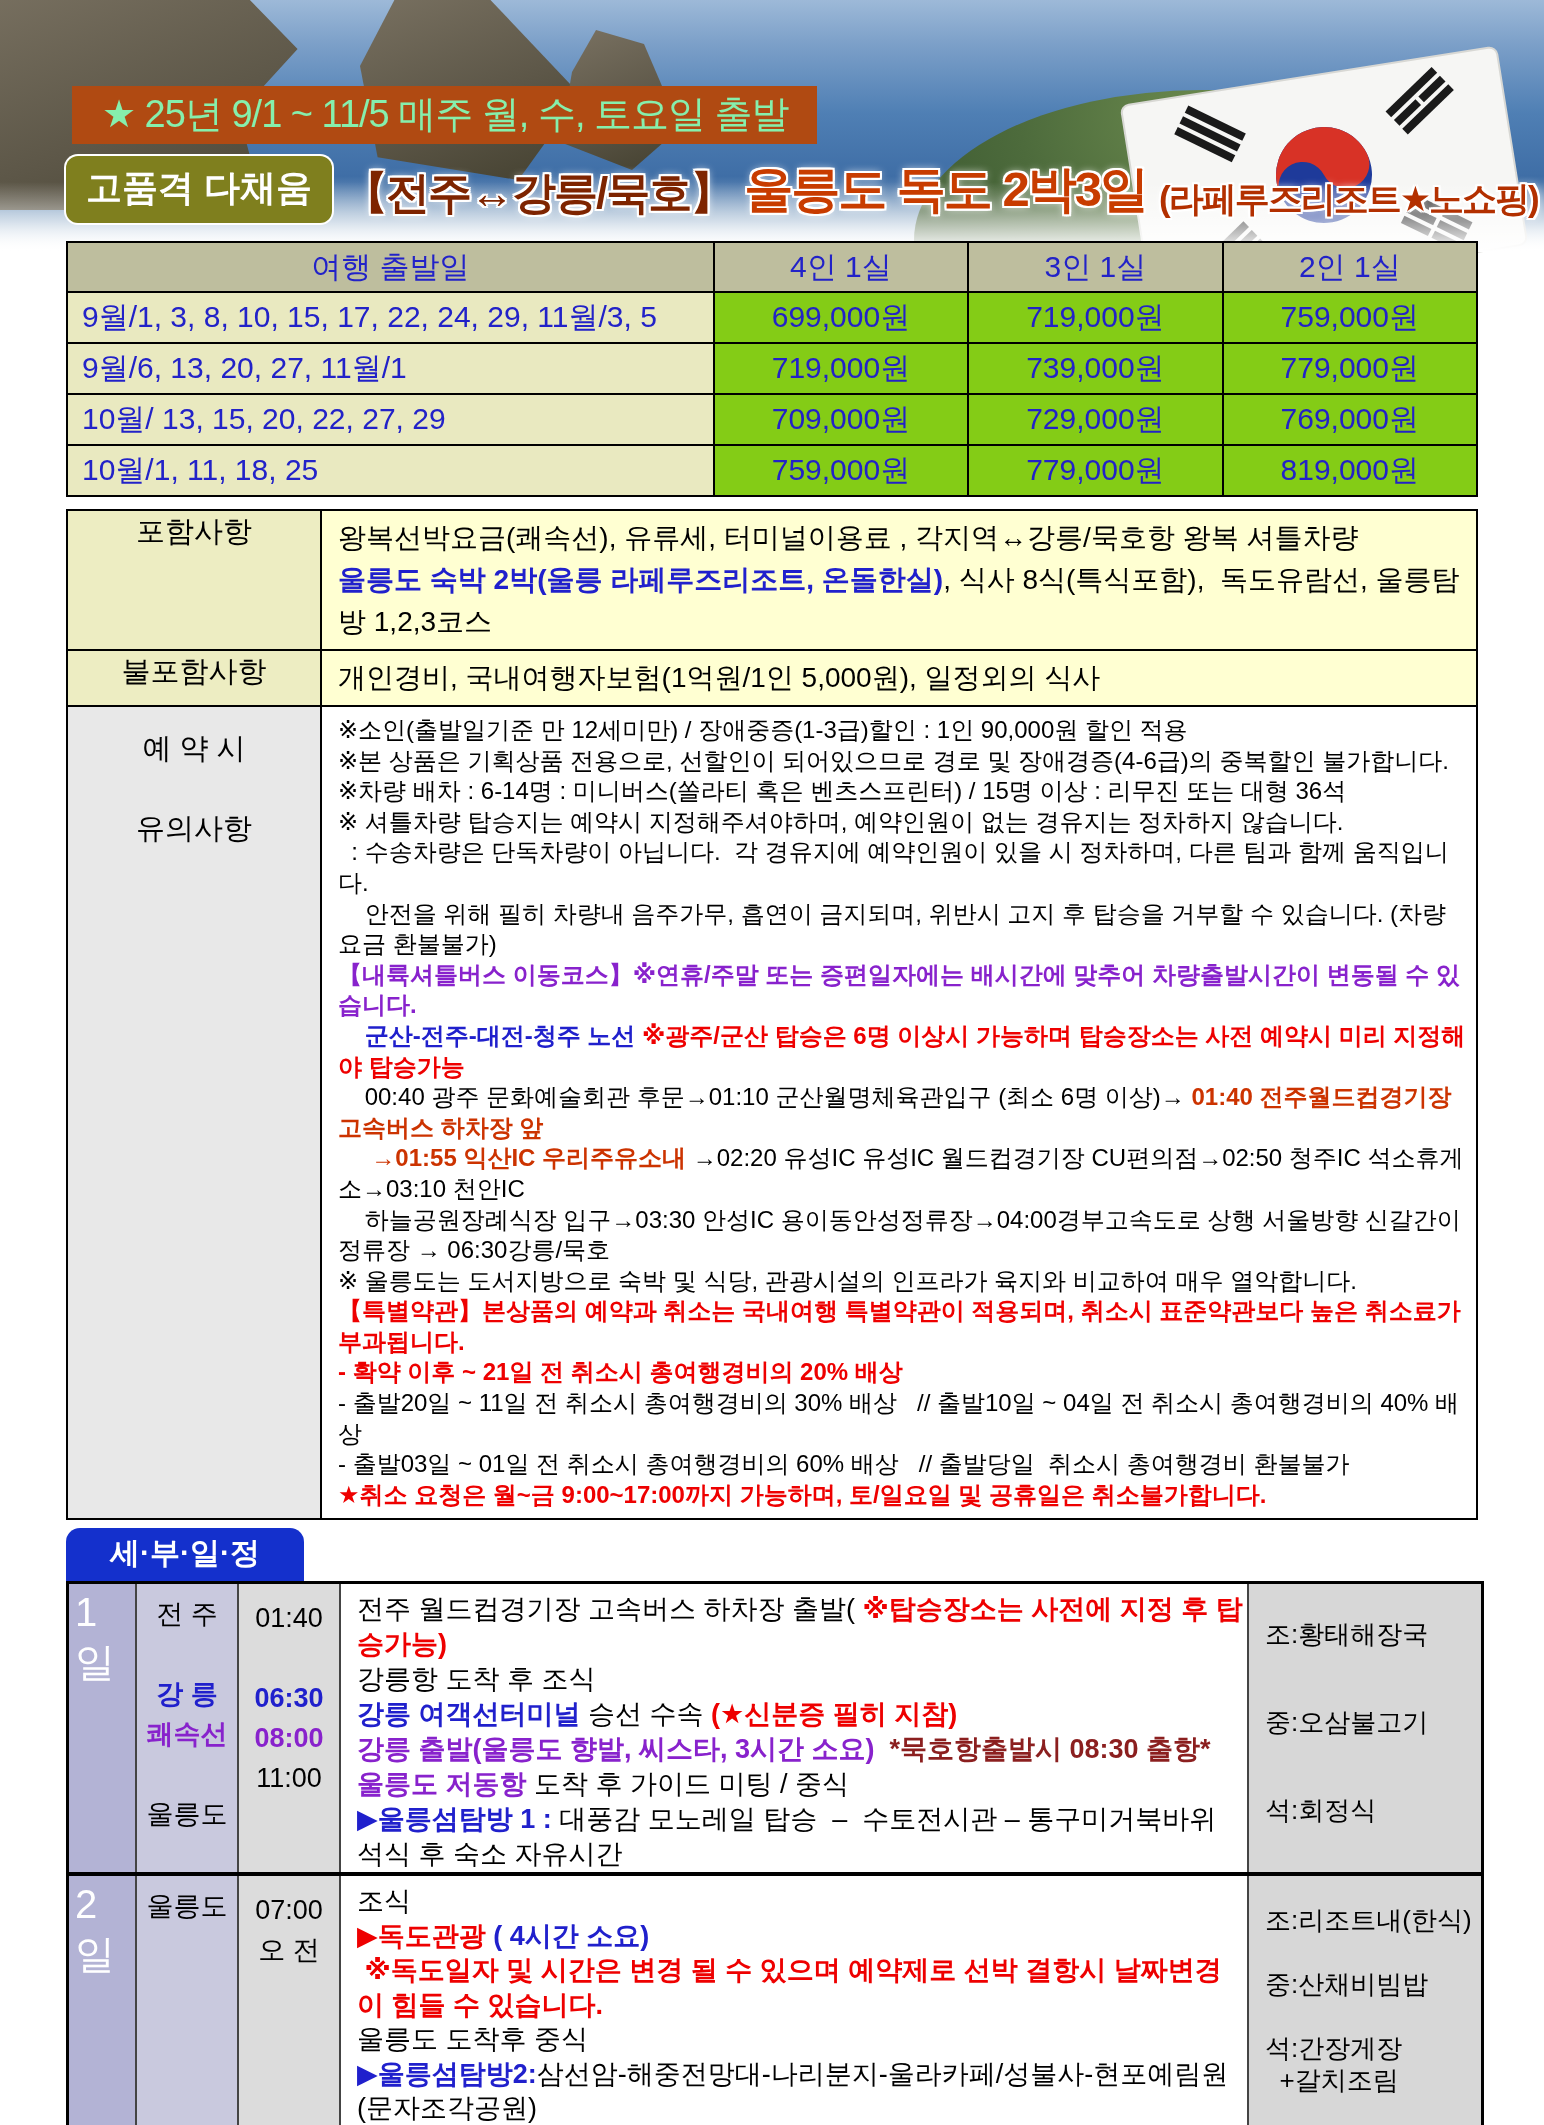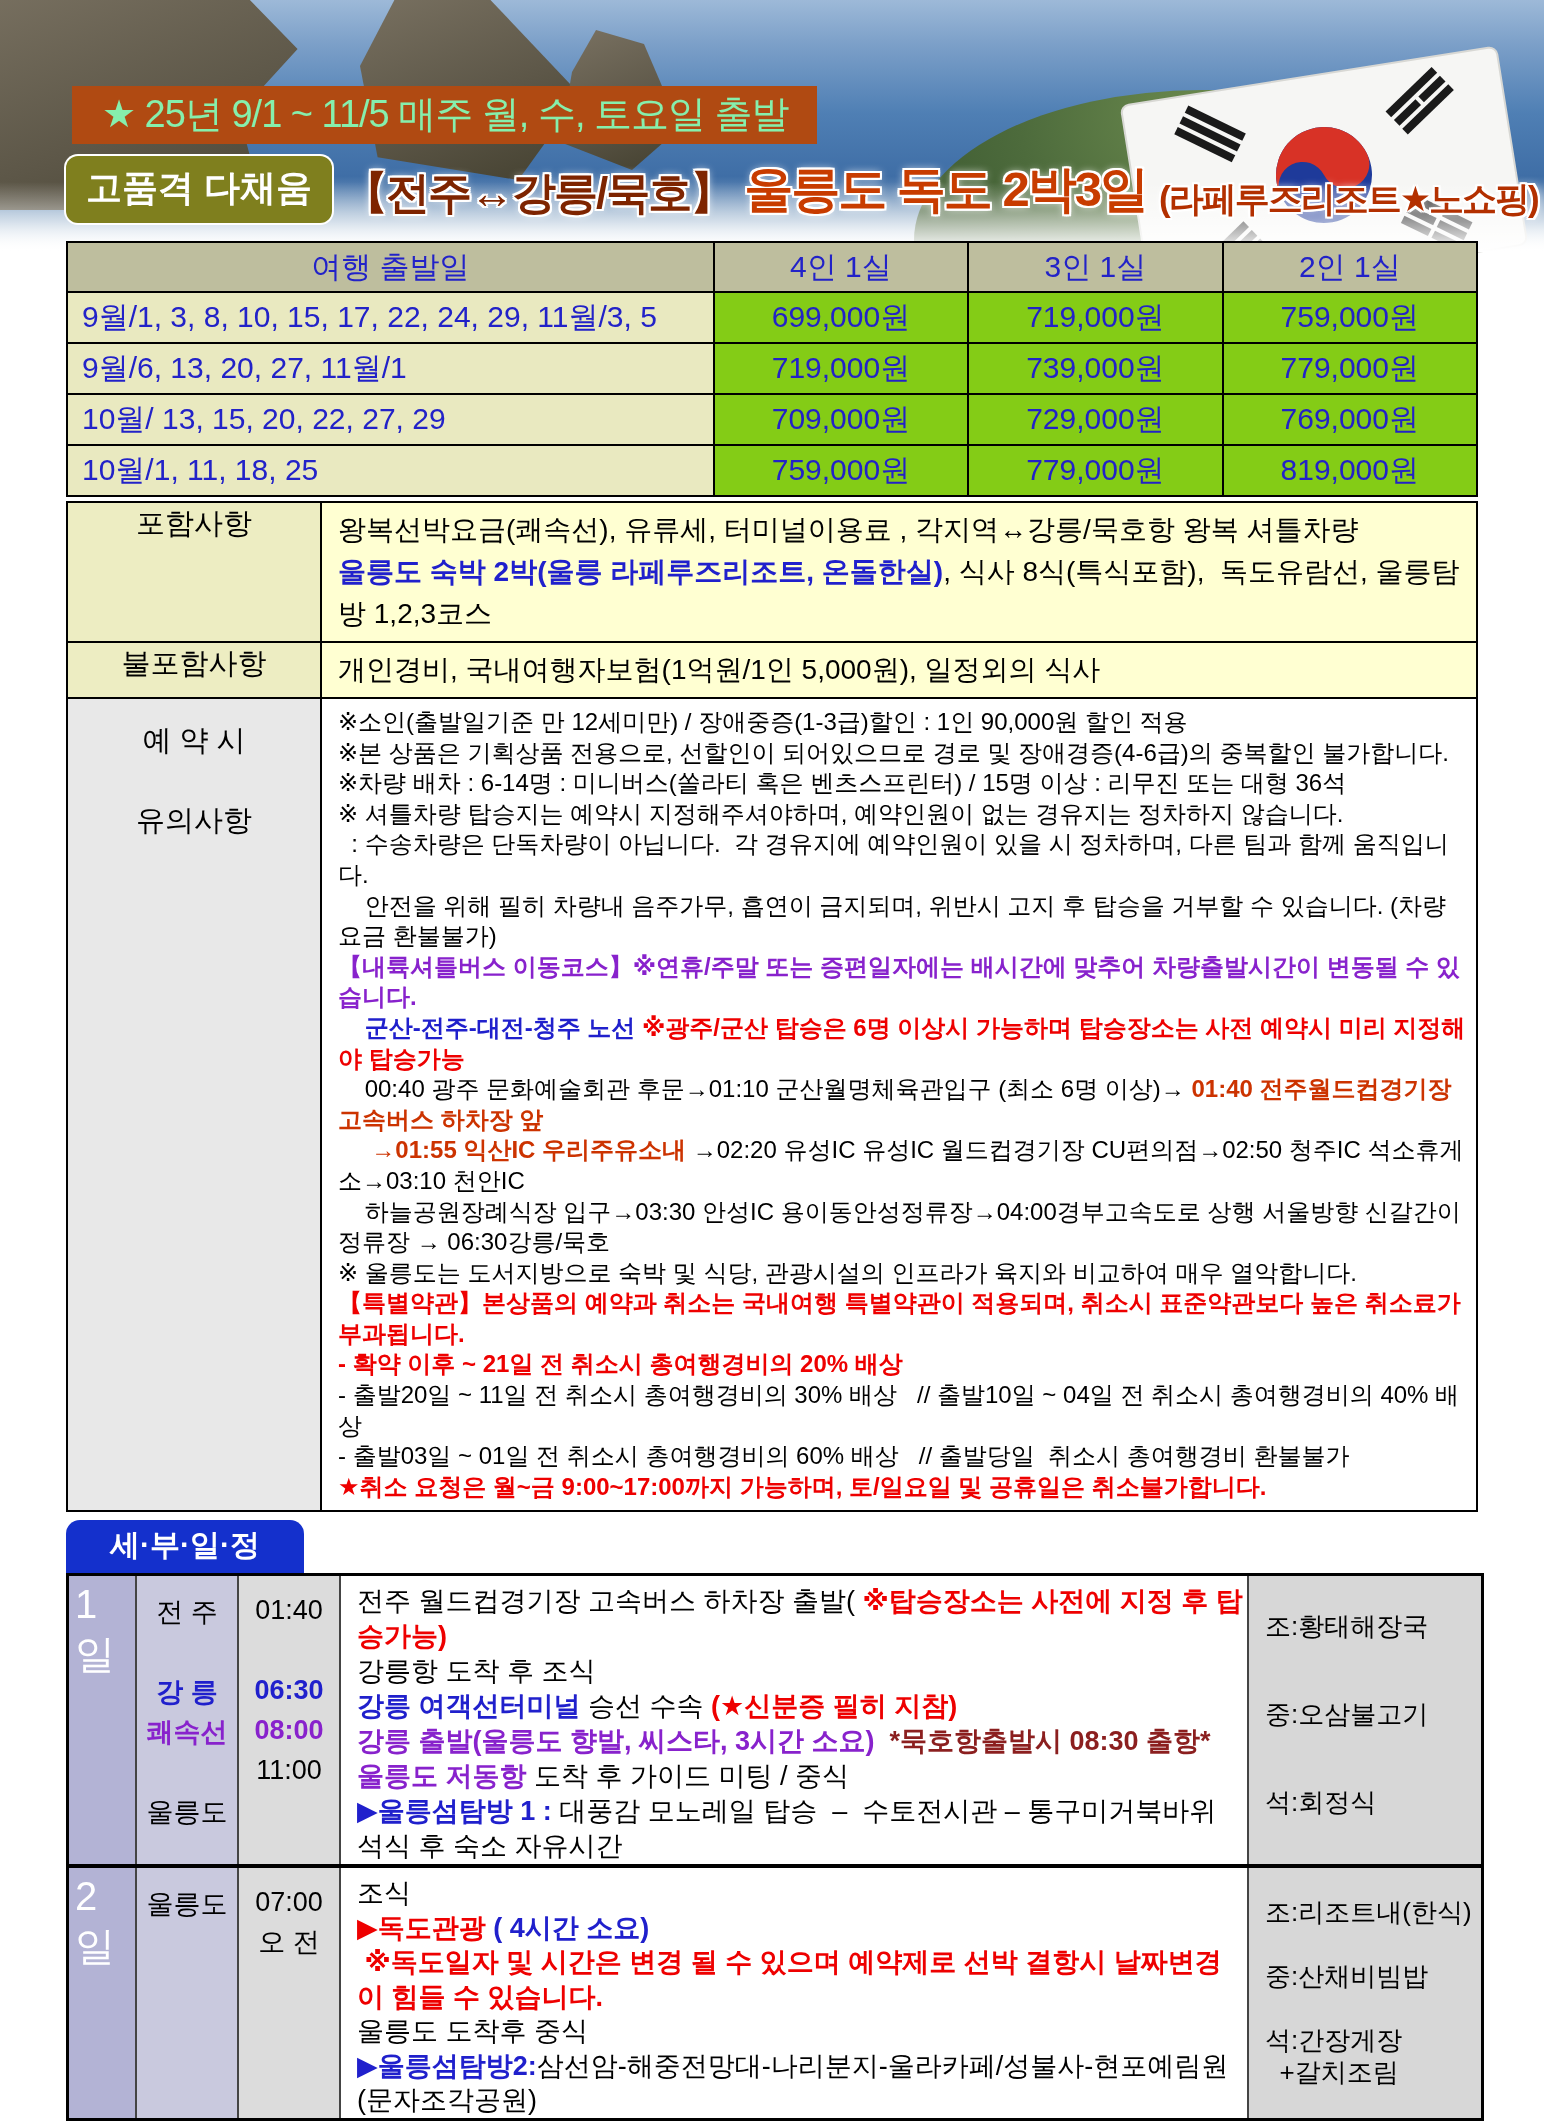--- a/index.html
+++ b/index.html
@@ -34,42 +34,42 @@
   
   table.price{border-collapse:collapse;width:1412px;margin-top:18px;background:#fffcd8;}
   table.price th,table.price td{border:2px solid #000;color:#2222c8;}
   table.price th{background:#bebe9e;font-size:30px;font-weight:normal;height:46px;}
   table.price td{font-size:30px;height:47px;margin-left:12px;}
   table.price td.dates{background:#e9e9c0;text-align:left;padding-left:14px;width:640px;}
   table.price td.price-cell{background:#84cc16;text-align:center;}
   table.price col.c-p{width:257px;}
 
   
-  table.info{border-collapse:collapse;width:1412px;margin-top:4px;}
+  table.info{border-collapse:collapse;width:1412px;margin-top:12px;}
   table.info td{border:2px solid #000;vertical-align:top;}
   td.info-label{width:250px;background:#ededc2;text-align:center;font-size:29px;vertical-align:middle;}
   td.info-body{background:#ffffd2;padding:6px 10px 6px 16px;font-size:28px;line-height:42px;}
   td.notes-label{background:#e8e8e8;vertical-align:middle;font-size:29px;text-align:center;line-height:80px;}
   td.notes-body{background:#ffffff;padding:8px 6px 8px 16px;font-size:24px;line-height:30.6px;}
   .ln{white-space:pre-wrap;}
   .sg-k{color:#000;}
   .sg-b{color:#2020cc;font-weight:bold;}
   .sg-r{color:#ee0000;font-weight:bold;}
   .sg-v{color:#8822cc;font-weight:bold;}
   .sg-o{color:#cc3300;font-weight:bold;}
   .sg-m{color:#8b1f1f;font-weight:bold;}
 
   
   .sched-tab{display:inline-block;margin-top:8px;background:#1430cc;color:#fff;font-size:30px;
     font-weight:bold;padding:5px 44px 7px 44px;border-radius:14px 14px 0 0;}
   .itin{width:1412px;border:3px solid #000;border-top:3px solid #000;}
   .day-row{display:flex;border-bottom:4px solid #000;}
   .day-row:last-child{border-bottom:none;}
   .c-day{width:66px;background:#b3b3d5;color:#fff;font-size:40px;padding:6px 0 0 6px;box-sizing:border-box;}
-  .c-loc{width:102px;background:#c9c9de;font-size:27px;text-align:center;border-left:2px solid #444;box-sizing:border-box;padding-top:16px;}
+  .c-loc{width:102px;background:#c9c9de;font-size:27px;text-align:center;border-left:2px solid #444;box-sizing:border-box;padding-top:10px;}
   .c-time{width:102px;background:#dcdcdc;font-size:27px;text-align:center;border-left:2px solid #444;box-sizing:border-box;padding-top:14px;}
   .c-main{flex:1;background:#fff;font-size:27px;border-left:2px solid #444;box-sizing:border-box;padding:8px 4px 0 16px;}
   .c-meal{width:234px;background:#d7d7d7;font-size:26px;border-left:2px solid #444;box-sizing:border-box;padding:28px 0 0 16px;}
   .day-0{min-height:256px;} .day-1{min-height:218px;}
   .day-0 .c-loc .ln,.day-0 .c-time .ln{line-height:40px;}
   .day-1 .c-loc .ln,.day-1 .c-time .ln{line-height:40px;}
   .day-0 .c-main .ln{line-height:35px;}
   .day-1 .c-main .ln{line-height:34.5px;}
   .day-0 .c-meal .ln{line-height:44px;}
   .day-1 .c-meal .ln{line-height:32px;}

